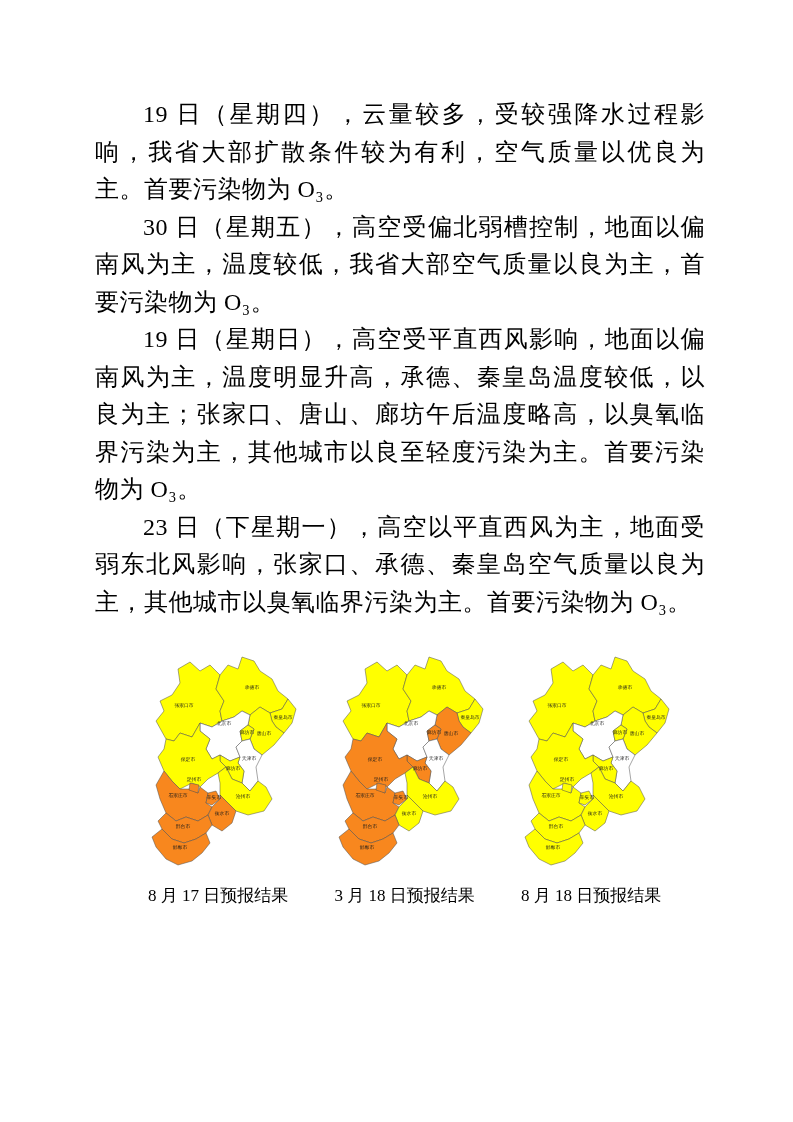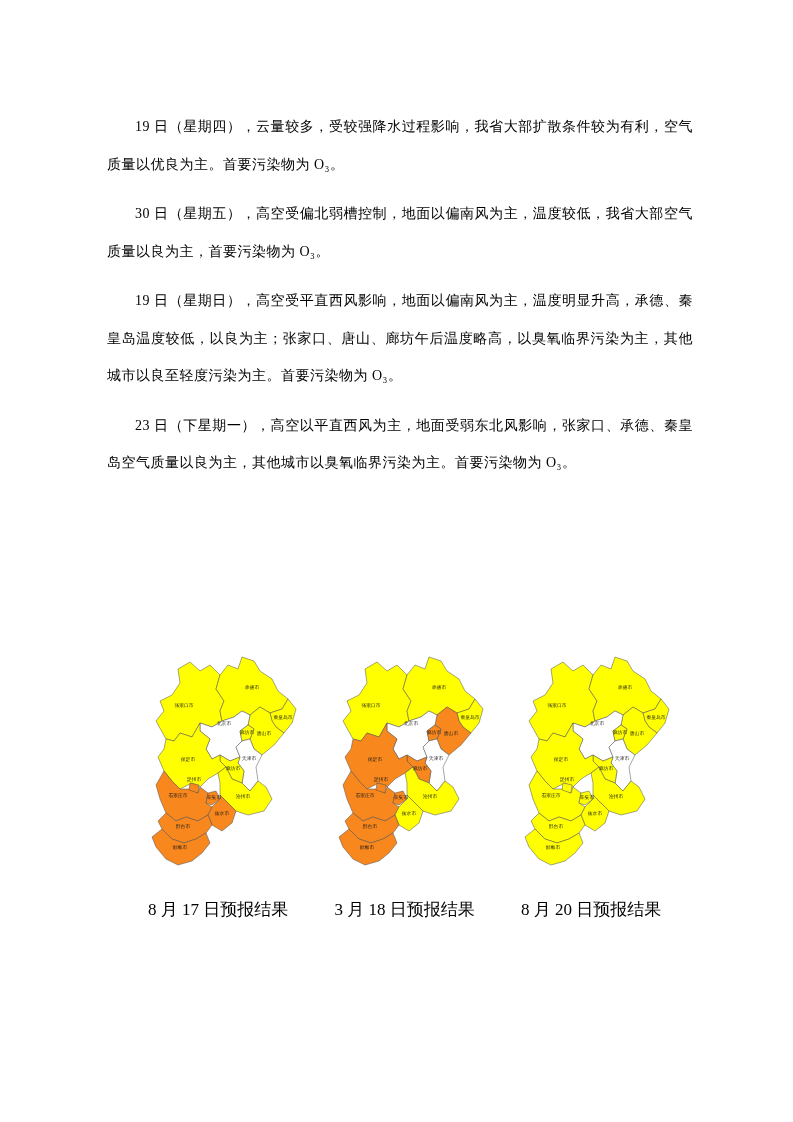--- a/index.html
+++ b/index.html
@@ -13,22 +13,22 @@
     font-family:"Liberation Serif","DejaVu Serif",serif;
     color:#000;
   }
   .content{
     position:absolute;
     left:95px;
     top:96px;
     width:610px;
   }
   .content p{
-    margin:12px;
-    font-size:14px;
+    margin:0;
+    font-size:24px;
     line-height:37.5px;
     text-align:justify;
     text-indent:2em;
     letter-spacing:0.5px;
   }
   .maps-row{
     position:absolute;
     left:132px;
     top:654px;
     width:545px;
@@ -36,21 +36,21 @@
     justify-content:space-between;
   }
   .map-fig{
     width:172px;
     display:flex;
     flex-direction:column;
     align-items:center;
   }
   .map-svg-slot svg{display:block;}
   .map-caption{
-    margin-top:17px;
+    margin-top:3px;
     font-size:17px;
     line-height:22px;
     text-align:center;
     white-space:nowrap;
   }
 </style>
 </head>
 <body>
 
 <div class="page">
@@ -171,17 +171,17 @@
             <text x="52" y="104" text-anchor="middle" font-size="4.8" fill="#1a1a1a" font-family="&quot;Liberation Sans&quot;,&quot;DejaVu Sans&quot;,sans-serif">保定市</text>
             <text x="107" y="141" text-anchor="middle" font-size="4.8" fill="#1a1a1a" font-family="&quot;Liberation Sans&quot;,&quot;DejaVu Sans&quot;,sans-serif">沧州市</text>
             <text x="42" y="140" text-anchor="middle" font-size="4.8" fill="#1a1a1a" font-family="&quot;Liberation Sans&quot;,&quot;DejaVu Sans&quot;,sans-serif">石家庄市</text>
             <text x="58" y="124" text-anchor="middle" font-size="4.8" fill="#1a1a1a" font-family="&quot;Liberation Sans&quot;,&quot;DejaVu Sans&quot;,sans-serif">定州市</text>
             <text x="78" y="142" text-anchor="middle" font-size="4.8" fill="#1a1a1a" font-family="&quot;Liberation Sans&quot;,&quot;DejaVu Sans&quot;,sans-serif">辛集市</text>
             <text x="86" y="158" text-anchor="middle" font-size="4.8" fill="#1a1a1a" font-family="&quot;Liberation Sans&quot;,&quot;DejaVu Sans&quot;,sans-serif">衡水市</text>
             <text x="47" y="171" text-anchor="middle" font-size="4.8" fill="#1a1a1a" font-family="&quot;Liberation Sans&quot;,&quot;DejaVu Sans&quot;,sans-serif">邢台市</text>
             <text x="44" y="192" text-anchor="middle" font-size="4.8" fill="#1a1a1a" font-family="&quot;Liberation Sans&quot;,&quot;DejaVu Sans&quot;,sans-serif">邯郸市</text>
           </svg>
         </div>
-      <div class="map-caption">8 月 20 日预报结果</div>
+      <div class="map-caption">8 月 18 日预报结果</div>
     </div>
   </div>
 
 </div>
 
 </body></html>

